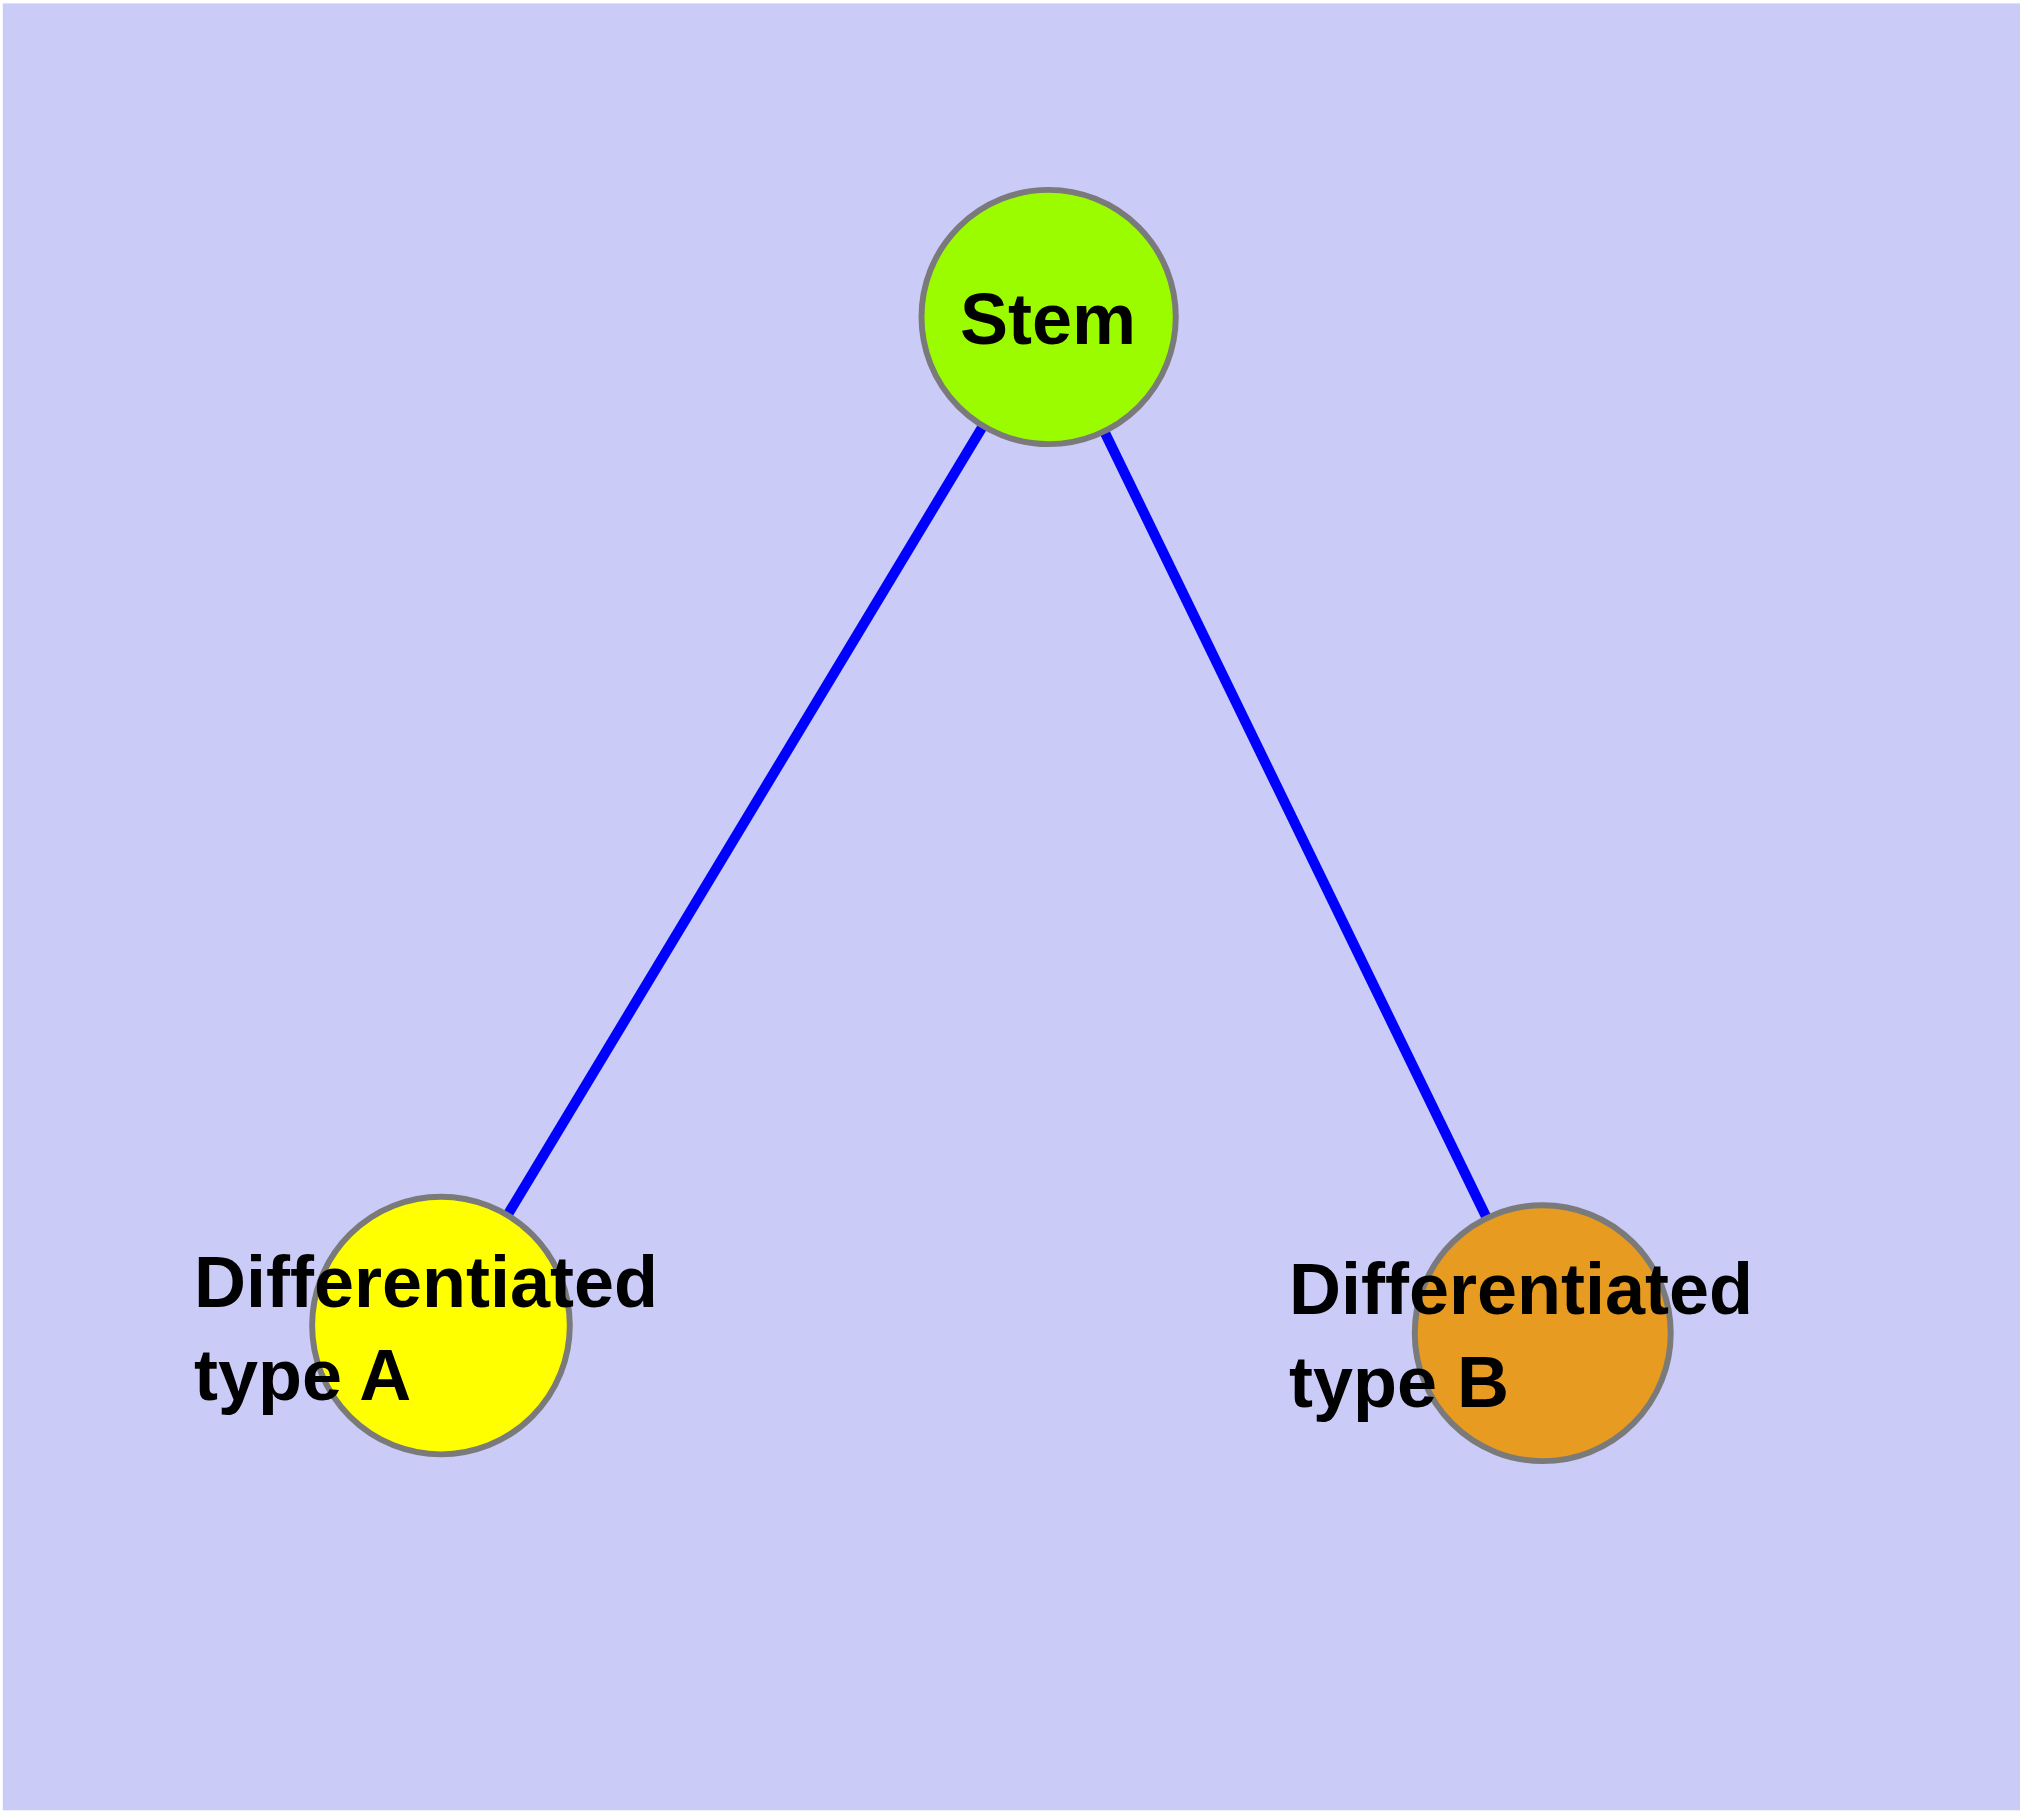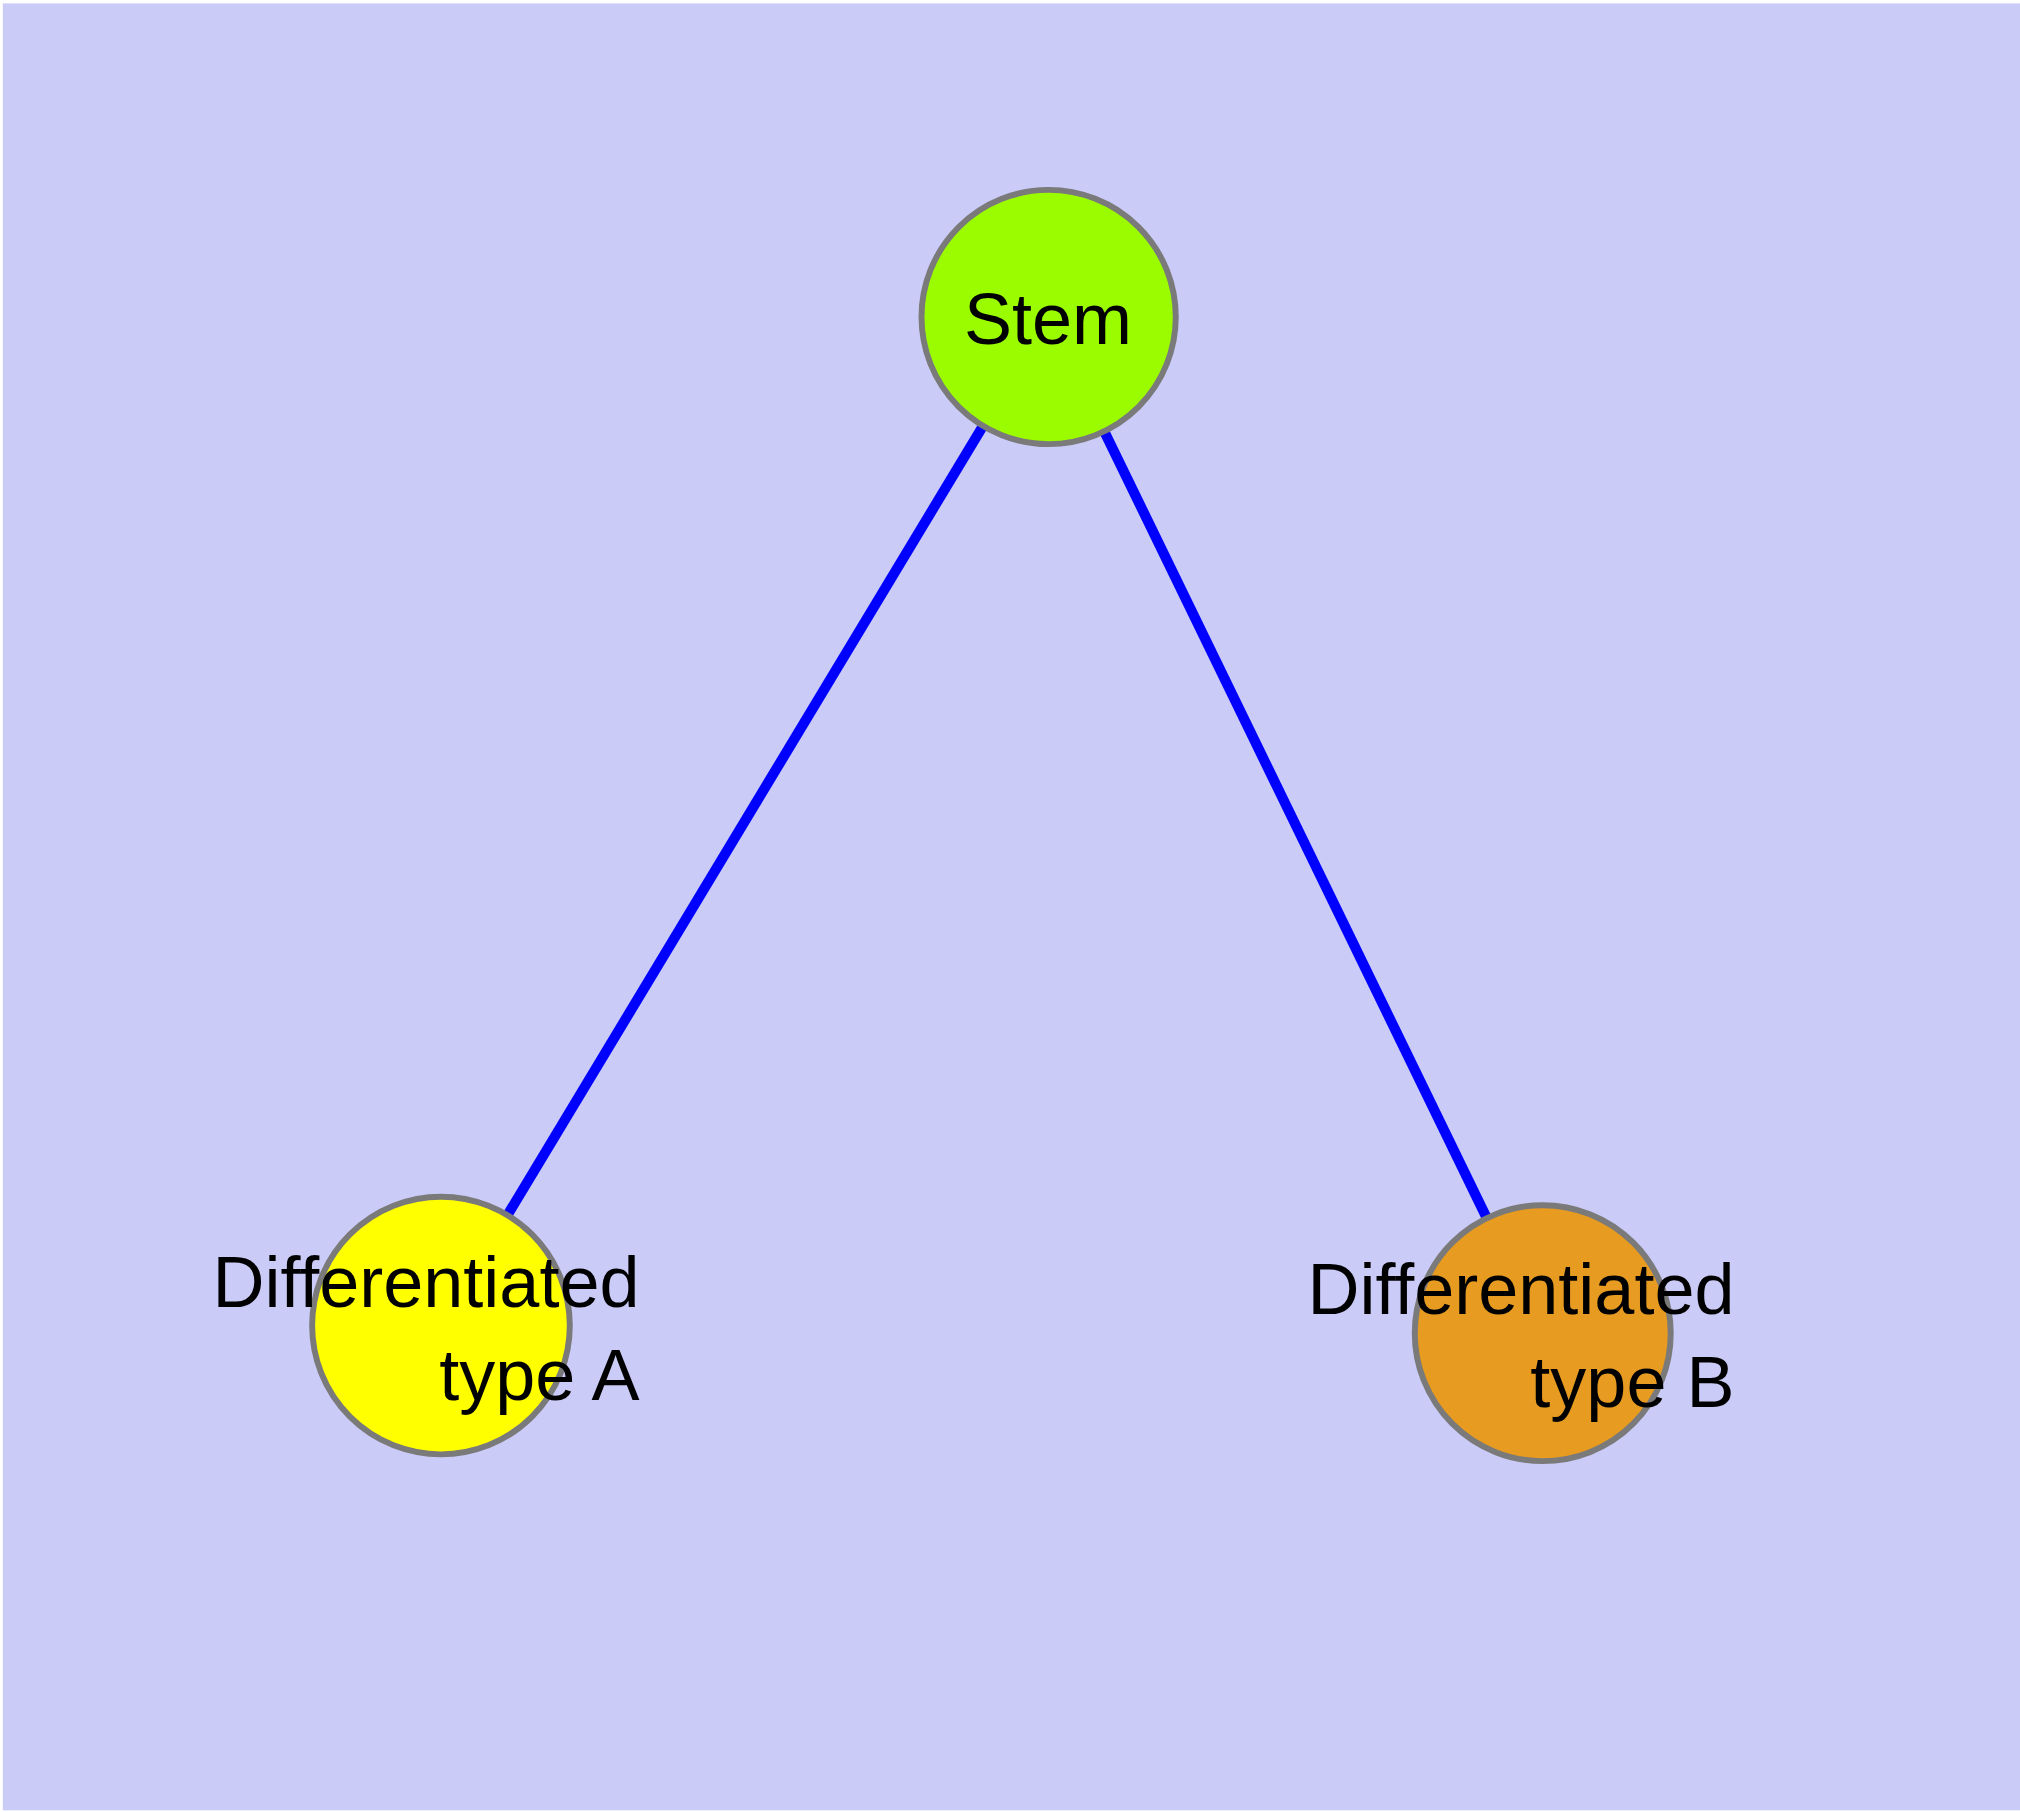--- a/index.html
+++ b/index.html
@@ -21,26 +21,26 @@
     position: absolute;
     left: 0;
     top: 0;
     width: 2021px;
     height: 1812px;
     display: block;
   }
   .node-label {
     position: absolute;
     transform: translate(-50%, -50%);
-    font-weight: normal;
+    font-weight: bold;
     font-size: 72px;
     line-height: 93px;
     color: #000000;
     white-space: pre-line;
-    text-align: right;
+    text-align: left;
     letter-spacing: 0px;
   }
 </style>
 </head>
 <body>
 
 <div class="canvas">
 
   <svg class="graph-svg" viewBox="0 0 2384 2138">
 

